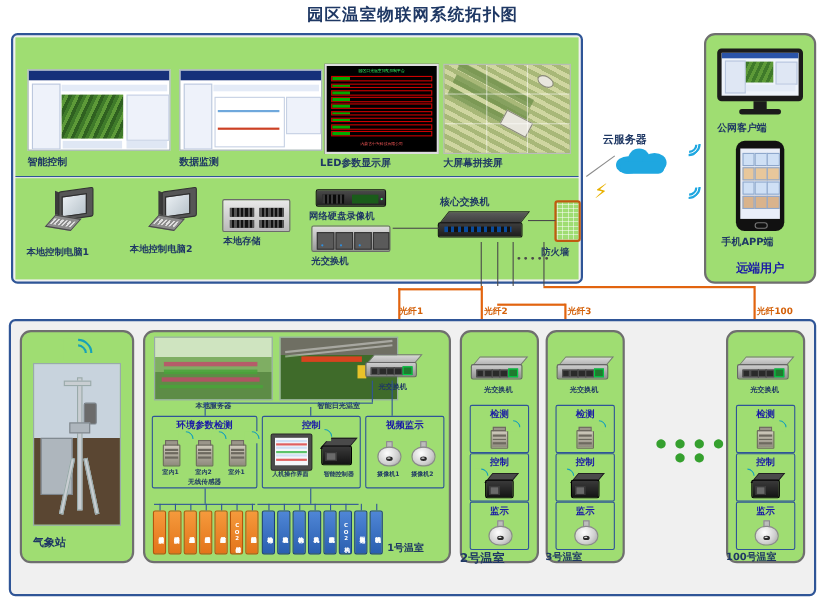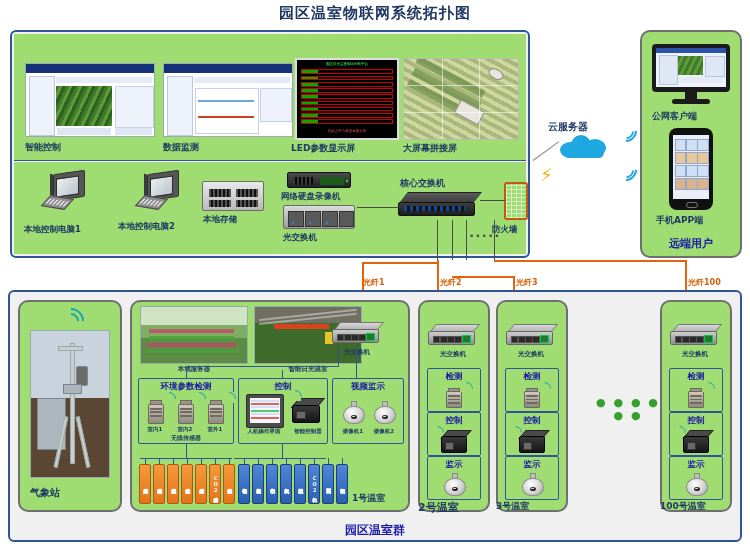--- a/index.html
+++ b/index.html
@@ -375,21 +375,20 @@
   <div class="oline" style="left:513px;top:276px;width:1.5px;height:44px;"></div>
   <div class="oline" style="left:494px;top:260px;width:192px;height:1.5px;"></div>
   <div class="oline" style="left:685px;top:260px;width:1.5px;height:60px;"></div>
 
   <div class="fiber-lbl" style="left:363px;top:277px;">光纤1</div>
   <div class="fiber-lbl" style="left:440px;top:277px;">光纤2</div>
   <div class="fiber-lbl" style="left:516px;top:277px;">光纤3</div>
   <div class="fiber-lbl" style="left:688px;top:277px;">光纤100</div>
 
   <div class="panel bluebox" style="left:8px;top:290px;width:734px;height:252px;"></div>
-  <div class="hdr" style="left:300px;top:522px;width:150px;font-size:12px;">园区温室群</div>
 
   <div class="panel greenbox" style="left:18px;top:300px;width:104px;height:212px;"></div>
   <div class="wifi green" style="left:58px;top:308px;width:24px;height:20px;">
     <span style="left:0;top:0;width:22px;height:22px;transform:rotate(45deg);"></span>
     <span style="left:5px;top:5px;width:12px;height:12px;transform:rotate(45deg);"></span>
   </div>
   <div class="photo ph-w" style="left:30px;top:330px;width:80px;height:148px;">
     <div class="pole" style="left:50%;top:8%;width:3px;height:82%;"></div>
     <div class="pole" style="left:34%;top:10%;width:30%;height:3px;"></div>
     <div class="boxx" style="left:8%;top:46%;width:34%;height:34%;"></div>

